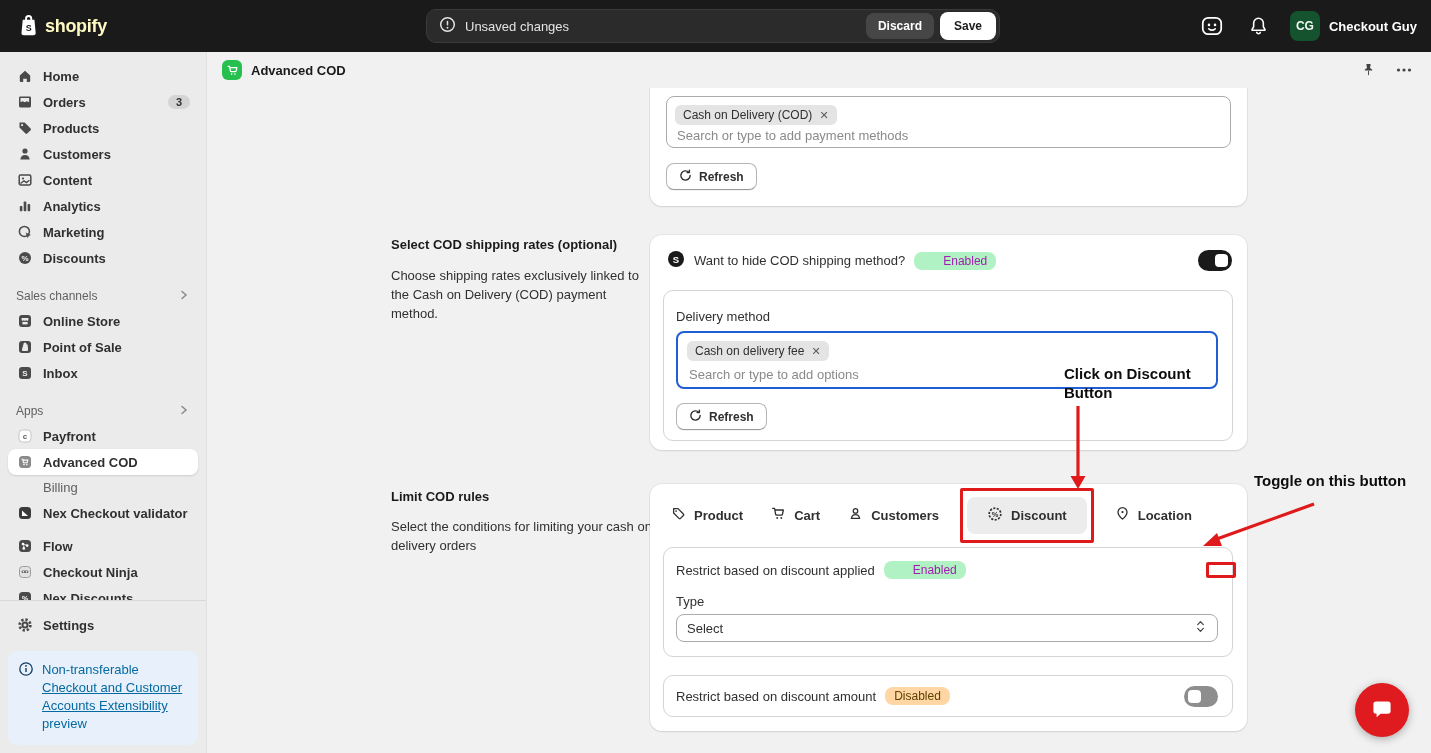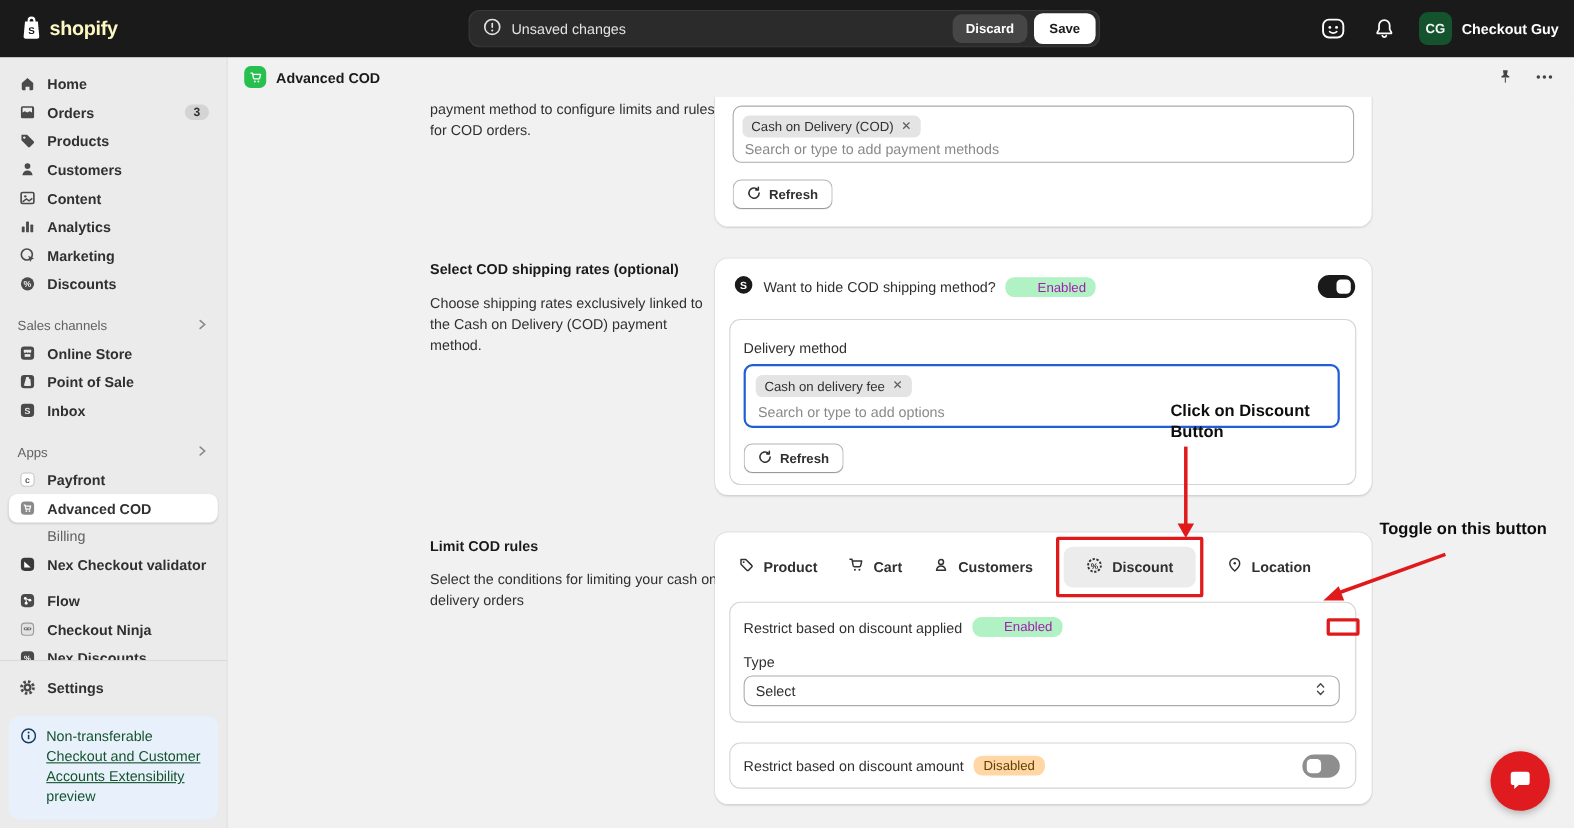--- a/index.html
+++ b/index.html
@@ -37,21 +37,21 @@
   .nav-item .icn { width:17px; display:grid; place-items:center; }
   .nav-item.selected { background:#fff; box-shadow:0 1px 2px rgba(0,0,0,.12); }
   .badge-count { margin-left:auto; background:#d4d4d4; border-radius:7px; font-size:11px; padding:1px 8px;
     font-weight:700; color:#303030; }
   .section-head { display:flex; align-items:center; justify-content:space-between; color:#616161;
     font-size:12px; font-weight:400; padding:0 8px; height:24px; margin-top:13px; cursor:pointer; }
   .sub-item { padding-left:35px; color:#616161; height:25px; display:flex; align-items:center;
     font-weight:400; cursor:pointer; }
   .settings-block { border-top:1px solid #d9d9d9; padding:11px 8px 8px; }
   .notice { margin:5px 8px 8px; background:#e8f1fb; border-radius:10px; padding:10px 10px 12px;
-    display:flex; gap:8px; color:#14532d; font-size:13px; line-height:18px; }
+    display:flex; gap:8px; color:#0369a1; font-size:13px; line-height:18px; }
   .notice .txt span.link { text-decoration:underline; cursor:pointer; }
 
   
   .main-header { position:absolute; left:208px; top:52px; right:0; height:36px; display:flex;
     align-items:center; padding:0 17px 0 14px; background:#f1f1f1; z-index:10; }
   .app-icon { width:20px; height:20px; border-radius:6px; background:#27c04f; display:grid;
     place-items:center; margin-right:9px; }
   .main-title { font-weight:700; font-size:13px; color:#1a1a1a; }
   .header-actions { margin-left:auto; display:flex; align-items:center; gap:16px; }
   .icon-btn { background:none; border:none; cursor:pointer; display:grid; place-items:center; padding:2px; }
@@ -424,21 +424,20 @@
             <circle cx="2.5" cy="3" r="1.6" fill="#444"></circle>
             <circle cx="8" cy="3" r="1.6" fill="#444"></circle>
             <circle cx="13.5" cy="3" r="1.6" fill="#444"></circle>
           </svg>
       </button>
     </div>
   </div>
 
   <div class="content">
 
-    <p class="col-text" style="top:2px">payment method to configure limits and rules for COD orders.</p>
 
     <div class="card" id="card1">
       <div class="field" id="field1">
         <span class="tag">
           <span>Cash on Delivery (COD)</span>
           <span class="tag-x"></span>
         </span>
         <span class="placeholder">Search or type to add payment methods</span>
       </div>
       <button class="btn-secondary" id="refresh1">

